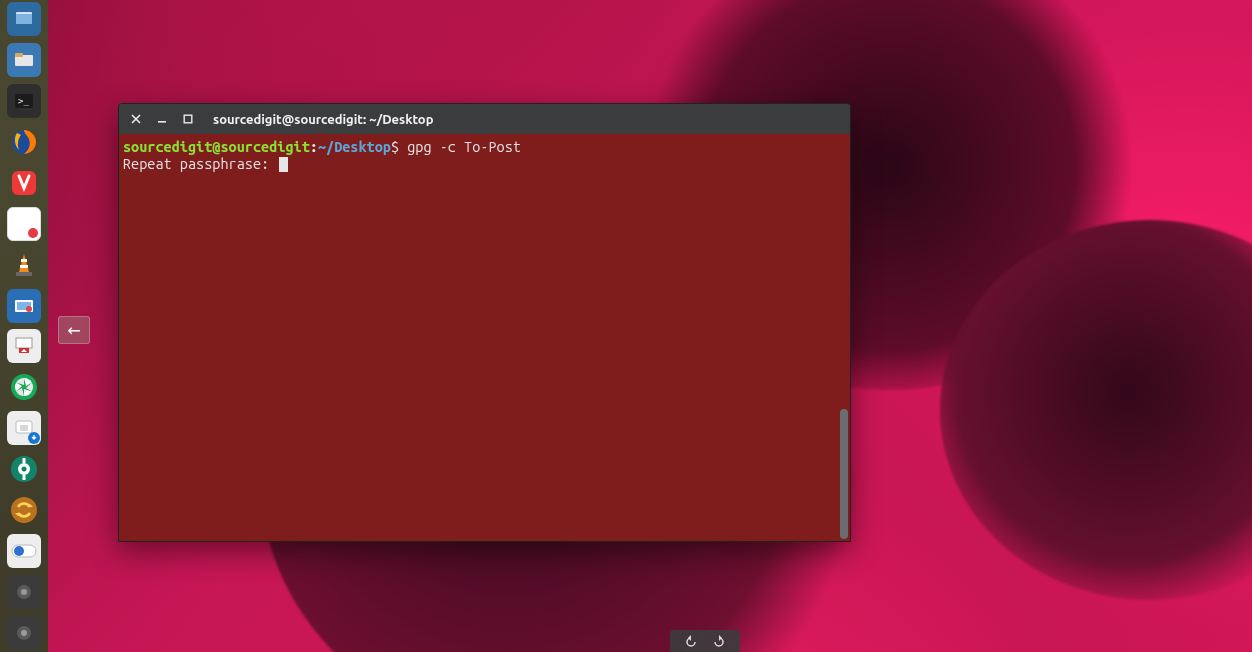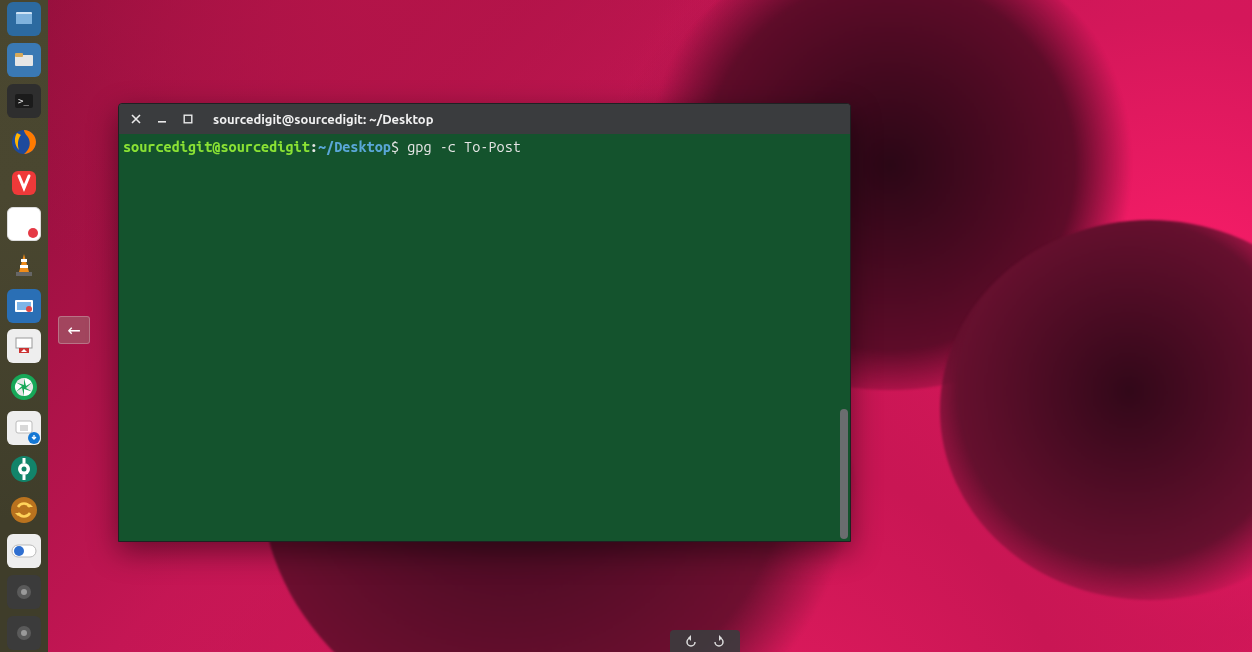--- a/index.html
+++ b/index.html
@@ -95,21 +95,21 @@
     width: 14px; height: 14px;
     display: flex; align-items: center; justify-content: center;
     color: #e8e8e8;
     cursor: pointer;
   }
   .win-btn svg { display: block; }
   .title-text { margin-left: 6px; color: #f2f2f2; }
 
   .term-body {
     flex: 1;
-    background: #14532d;
+    background: #7f1d1d;
     position: relative;
     font-family: "Ubuntu Mono", "DejaVu Sans Mono", monospace;
     font-size: 14.5px;
     line-height: 17px;
     color: #e6e6e6;
     padding: 4px 4px 4px 4px;
     overflow: hidden;
   }
   .term-body .scrollbar {
     position: absolute;
@@ -328,20 +328,21 @@
       </div>
       <div class="win-btn">
         <svg width="10" height="10" viewBox="0 0 10 10">
             <rect x="1.2" y="1.2" width="7.6" height="7.6" fill="none" stroke="#eaeaea" stroke-width="1.4"></rect>
           </svg>
       </div>
       <span class="title-text">sourcedigit@sourcedigit: ~/Desktop</span>
     </div>
     <div class="term-body">
       <div class="line"><span class="prompt-user">sourcedigit@sourcedigit</span><span class="prompt-colon">:</span><span class="prompt-path">~/Desktop</span><span class="prompt-dollar">$</span><span class="cmd"> gpg -c To-Post</span></div>
+      <div class="line"><span>Repeat passphrase: </span><span class="cursor-block"></span></div>
       <div class="scrollbar"></div>
     </div>
   </div>
 
   <div class="bottom-tool">
     <div class="ic">
       <svg width="14" height="14" viewBox="0 0 14 14">
           <path d="M11 7 A4 4 0 1 1 7 3" stroke="#ddd" stroke-width="1.5" fill="none"></path>
           <polygon points="7,0 7,6 4,3" fill="#ddd"></polygon>
         </svg>

